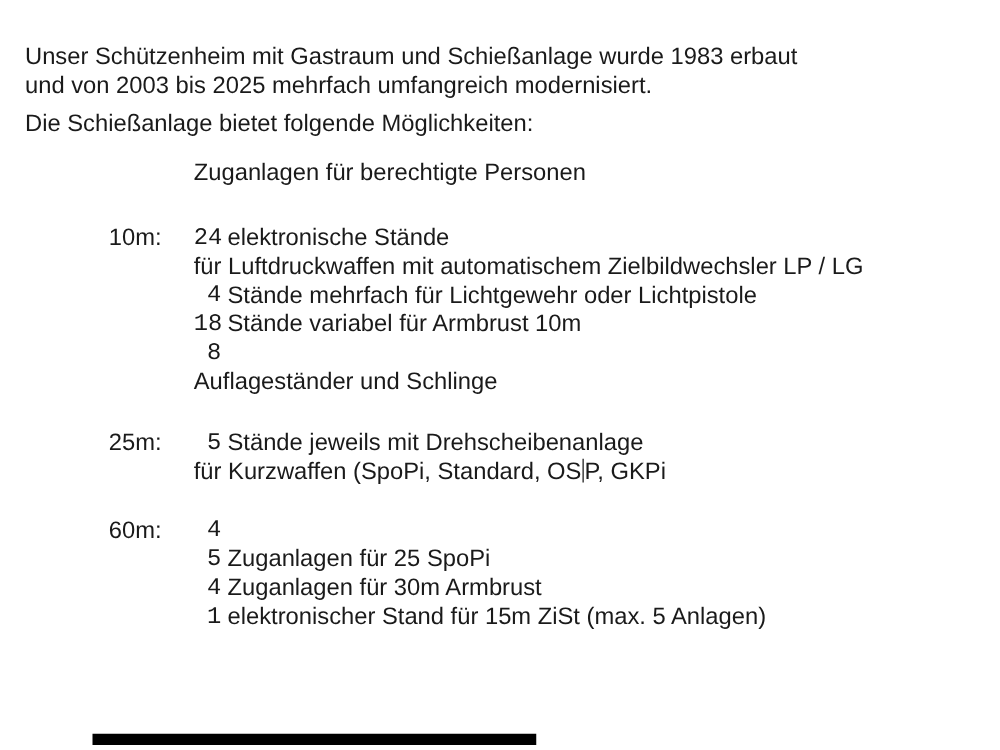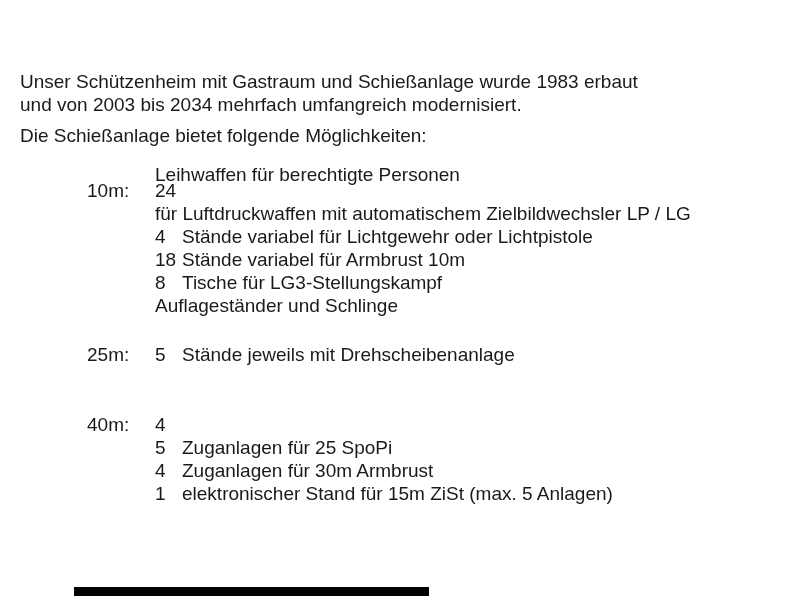--- a/index.html
+++ b/index.html
@@ -10,31 +10,31 @@
   body {
     width: 800px;
     height: 600px;
     position: relative;
     overflow: hidden;
     font-family: "Liberation Sans", "DejaVu Sans", sans-serif;
     font-size: 19px;
     line-height: 23px;
     color: #1a1a1a;
   }
-  .abs { position: absolute; white-space: nowrap; margin-top: 36px; }
+  .abs { position: absolute; white-space: nowrap; }
   .intro    { left: 20px;  top: 34px;  }
   .heading  { left: 20px;  top: 88px; }
   .subhead  { left: 155px; top: 127px; }
   .section  { position: absolute; left: 87px; white-space: nowrap; }
   .sec-10m  { top: 179px; }
   .sec-25m  { top: 343px; }
   .sec-50m  { top: 413px; }
   .row { display: flex; height: 23px; line-height: 23px; }
   .dist { display: inline-block; width: 68px; }
-  .num  { display: inline-block; width: 22px; text-align: left; }
+  .num  { display: inline-block; width: 22px; text-align: right; font-family: Liberation Mono, monospace; }
   .txt.main { margin-left: 5px; }
   .txt.cont { margin-left: 0; }
   .caret {
     display: inline-block;
     width: 1.5px;
     height: 19px;
     background: #1a1a1a;
     vertical-align: -3px;
     margin: 0 0.5px 0 0.5px;
   }
@@ -46,68 +46,72 @@
     height: 9px;
   }
 </style>
 </head>
 <body style="background: rgb(255, 255, 255); color: rgb(26, 26, 26);">
 
 <div>
 
   <div class="abs intro">
     <div>Unser Schützenheim mit Gastraum und Schießanlage wurde 1983 erbaut</div>
-    <div>und von 2003 bis 2034 mehrfach umfangreich modernisiert.</div>
+    <div>und von 2003 bis 2025 mehrfach umfangreich modernisiert.</div>
   </div>
 
   <div class="abs heading">Die Schießanlage bietet folgende Möglichkeiten:</div>
 
-  <div class="abs subhead">Leihwaffen für berechtigte Personen</div>
+  <div class="abs subhead">Zuganlagen für berechtigte Personen</div>
 
   <div class="section sec-10m">
     <div class="row">
       <span class="dist">10m:</span>
       <span class="num">24</span>
+      <span class="txt main">elektronische Stände</span>
     </div>
     <div class="row">
       <span class="dist"></span>
       <span class="txt cont">für Luftdruckwaffen mit automatischem Zielbildwechsler LP / LG</span>
     </div>
     <div class="row">
       <span class="dist"></span>
       <span class="num">4</span>
-      <span class="txt main">Stände variabel für Lichtgewehr oder Lichtpistole</span>
+      <span class="txt main">Stände mehrfach für Lichtgewehr oder Lichtpistole</span>
     </div>
     <div class="row">
       <span class="dist"></span>
       <span class="num">18</span>
       <span class="txt main">Stände variabel für Armbrust 10m</span>
     </div>
     <div class="row">
       <span class="dist"></span>
       <span class="num">8</span>
-      <span class="txt main">Tische für LG3-Stellungskampf</span>
     </div>
     <div class="row">
       <span class="dist"></span>
       <span class="txt cont">Auflageständer und Schlinge</span>
     </div>
   </div>
 
   <div class="section sec-25m">
     <div class="row">
       <span class="dist">25m:</span>
       <span class="num">5</span>
       <span class="txt main">Stände jeweils mit Drehscheibenanlage</span>
     </div>
+    <div class="row">
+      <span class="dist"></span>
+      <span class="txt cont"><span>für Kurzwaffen (SpoPi, Standard, OS</span><span class="caret" style="background: rgb(26, 26, 26);"></span><span>P, GKPi</span></span>
+    </div>
   </div>
 
   <div class="section sec-50m">
     <div class="row">
-      <span class="dist">40m:</span>
+      <span class="dist">60m:</span>
       <span class="num">4</span>
     </div>
     <div class="row">
       <span class="dist"></span>
       <span class="num">5</span>
       <span class="txt main">Zuganlagen für 25 SpoPi</span>
     </div>
     <div class="row">
       <span class="dist"></span>
       <span class="num">4</span>

